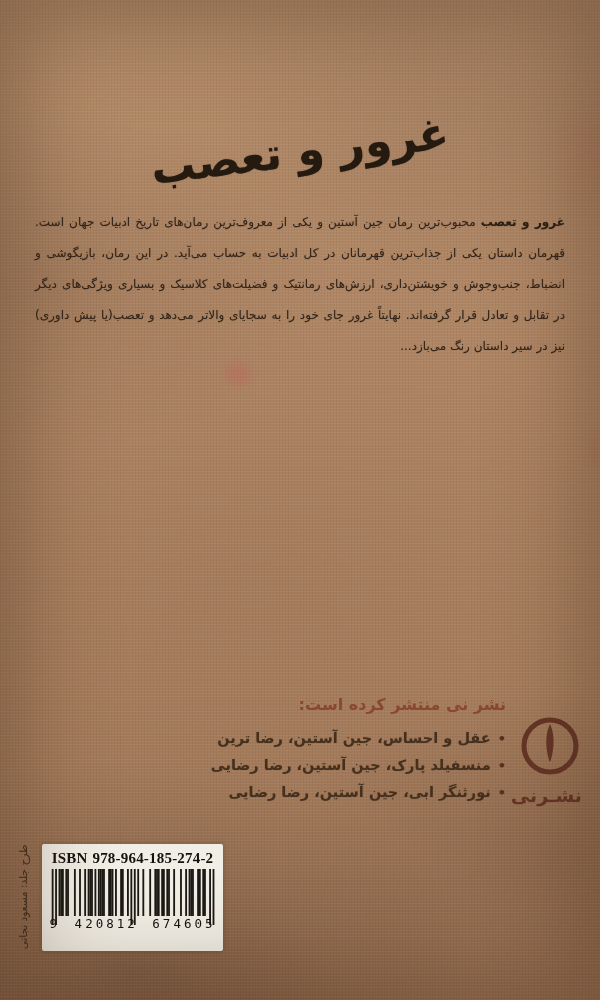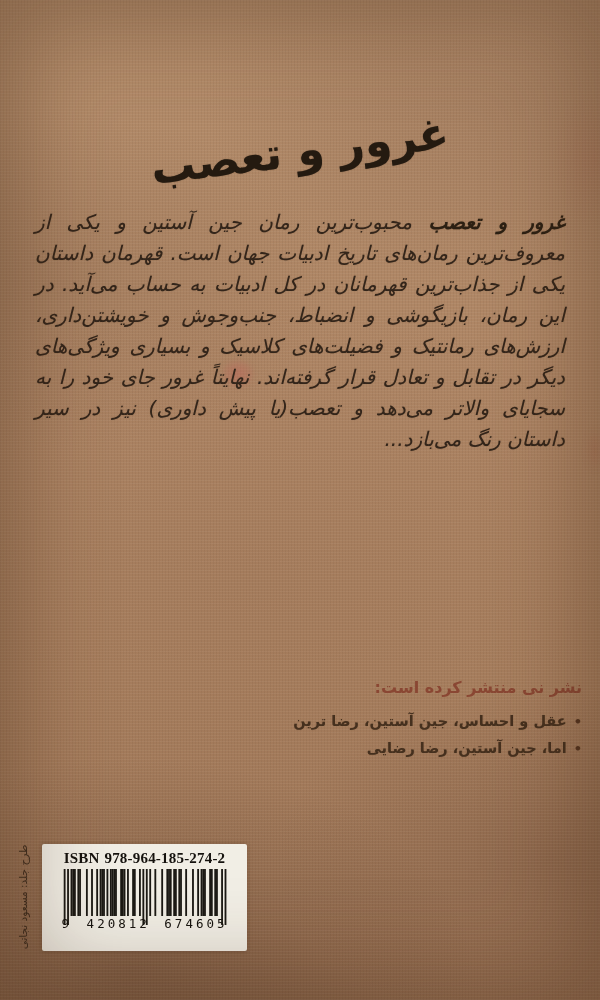--- a/index.html
+++ b/index.html
@@ -35,43 +35,42 @@
   }
   .title-wrap{position:absolute;top:118px;left:0;right:0;text-align:center;}
   .title{
     display:inline-block;transform:rotate(-7deg);
     font-size:44px;font-weight:bold;color:#241a10;line-height:1.5;
     text-shadow:0 0 1px rgba(36,26,16,0.6);
   }
   .synopsis{
     position:absolute;top:207px;left:35px;right:35px;margin:0;
     direction:rtl;text-align:justify;
-    font-size:20px;line-height:31px;color:#33251a;
+    font-size:12px;line-height:31px;color:#33251a;
     text-shadow:0 0 1px rgba(51,37,26,0.35);
-    font-style:italic;
   }
   .synopsis b{font-weight:bold;color:#2c2013;}
   .pub-block{position:absolute;top:676px;right:18px;display:flex;align-items:flex-end;}
   .list-col{text-align:right;direction:rtl;margin-left:0;}
   .list-header{
     font-size:16px;font-weight:bold;color:#8a4733;line-height:24px;margin-bottom:8px;
   }
   .books{list-style:none;margin:0;padding:0;}
   .books li{
     direction:rtl;font-size:14.5px;font-weight:bold;color:#45301e;line-height:26px;
     text-shadow:0 0 1px rgba(69,48,30,0.3);
   }
   .books .bullet{font-size:13px;color:#53331f;margin-left:7px;}
   .logo-col{width:64px;margin-left:12px;padding-top:40px;text-align:center;flex:none;}
   .logo-text{
     margin-top:4px;font-size:19px;font-weight:bold;color:#653526;direction:rtl;
     transform:scaleY(0.95);letter-spacing:0;
   }
   .barcode-box{
-    position:absolute;left:42px;top:844px;width:205px;height:107px;
+    position:absolute;left:42px;top:844px;width:181px;height:107px;
     background:#f1eee5;border-radius:2px;box-shadow:0 0 4px rgba(60,35,20,0.35);
     display:flex;flex-direction:column;align-items:center;padding-top:5px;box-sizing:border-box;
   }
   .isbn{
     font-family:"Liberation Serif",serif;font-size:15px;font-weight:bold;color:#15120e;
     letter-spacing:0.2px;word-spacing:1px;line-height:18px;margin-bottom:2px;white-space:nowrap;
   }
   .bars{display:block;}
   .ean-digits{
     width:166px;display:flex;justify-content:space-between;margin-top:-9px;
@@ -96,22 +95,30 @@
     <span class="title">غرور و تعصب</span>
   </div>
 
   <p class="synopsis"><b>غرور و تعصب</b><span> محبوب‌ترین رمان جین آستین و یکی از معروف‌ترین رمان‌های تاریخ ادبیات جهان است. قهرمان داستان یکی از جذاب‌ترین قهرمانان در کل ادبیات به حساب می‌آید. در این رمان، بازیگوشی و انضباط، جنب‌وجوش و خویشتن‌داری، ارزش‌های رمانتیک و فضیلت‌های کلاسیک و بسیاری ویژگی‌های دیگر در تقابل و تعادل قرار گرفته‌اند. نهایتاً غرور جای خود را به سجایای والاتر می‌دهد و تعصب(یا پیش داوری) نیز در سیر داستان رنگ می‌بازد...</span></p>
 
   <div class="pub-block">
     <div class="list-col">
       <div class="list-header">نشر نی منتشر کرده است:</div>
       <ul class="books">
           <li><span class="bullet">•</span><span>عقل و احساس، جین آستین، رضا ترین</span></li>
-          <li><span class="bullet">•</span><span>اما، جین آستین، رضا رضایی</span></li>
+          <li><span class="bullet">•</span><span>منسفیلد پارک، جین آستین، رضا رضایی</span></li>
+          <li><span class="bullet">•</span><span>نورثنگر ابی، جین آستین، رضا رضایی</span></li>
         </ul>
+    </div>
+    <div class="logo-col">
+      <svg width="60" height="60" viewBox="0 0 60 60">
+        <circle cx="30" cy="30" r="26" fill="none" stroke="#653526" stroke-width="5"></circle>
+        <path d="M30 8 C35 18 34.5 33 30.5 45 C30.2 46 29.6 46 29.3 45 C25.5 33 25 18 30 8 Z" fill="#653526"></path>
+      </svg>
+      <div class="logo-text">نشـرنی</div>
     </div>
   </div>
 
   <div class="barcode-box">
     <div class="isbn">ISBN 978-964-185-274-2</div>
     <svg class="bars" width="166" height="56" viewBox="0 0 166 56">
         <rect x="1.71" y="0" width="1.83" height="56" fill="#1b1914"></rect>
         <rect x="5.13" y="0" width="1.83" height="56" fill="#1b1914"></rect>
         <rect x="8.56" y="0" width="1.83" height="47" fill="#1b1914"></rect>
         <rect x="10.27" y="0" width="1.83" height="47" fill="#1b1914"></rect>

